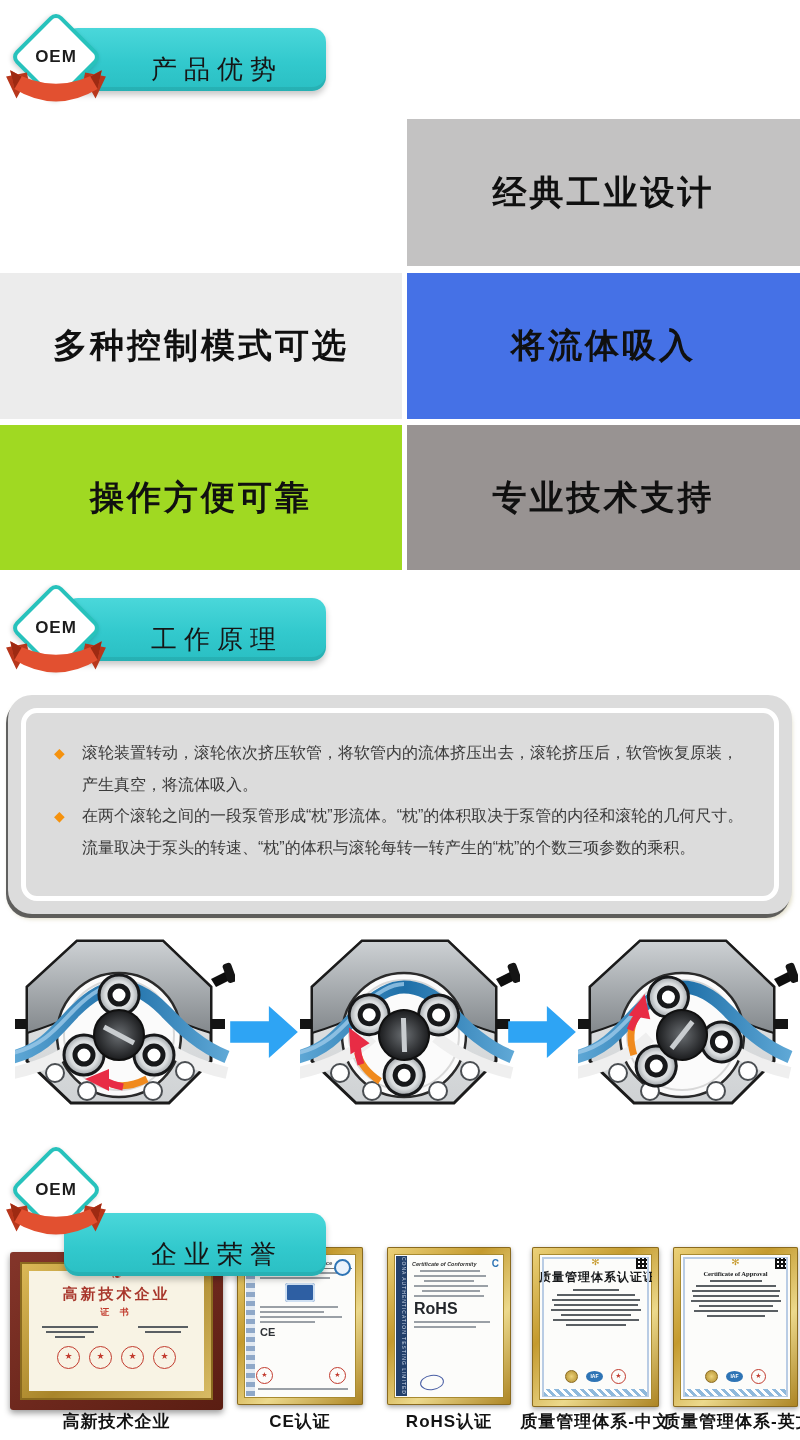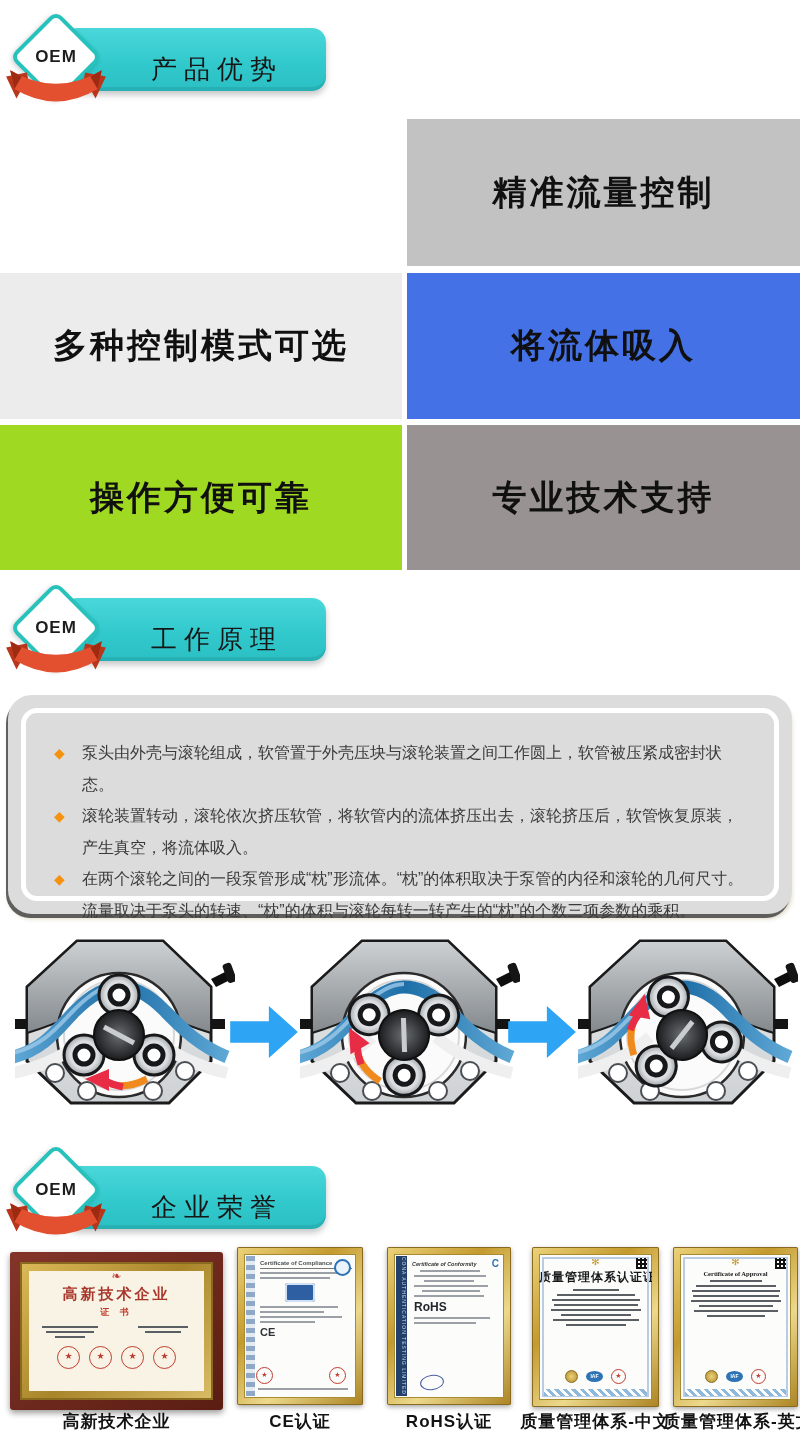--- a/index.html
+++ b/index.html
@@ -71,21 +71,21 @@
   .ce-mark{margin:3px 0 0 16px;font-size:11px;font-weight:bold;color:#2f3337;}
   .seal-sm{position:absolute;width:15px;height:15px;border-radius:50%;border:1.5px solid #c23b2e;
            color:#c23b2e;font-size:7px;line-height:13px;text-align:center;}
 
   
   .ro-band{position:absolute;left:2px;top:2px;bottom:2px;width:11px;background:#23406b;
            color:#cdd8ea;font-size:5px;letter-spacing:1px;writing-mode:vertical-rl;
            text-align:center;overflow:hidden;}
   .ro-head{margin:7px 4px 2px 18px;font-size:5.5px;font-weight:bold;font-style:italic;color:#333;white-space:nowrap;}
   .ro-logo{position:absolute;right:5px;top:4px;font-size:10px;font-weight:bold;color:#2e74b5;}
-  .ro-mark{margin:3px 0 0 20px;font-size:12px;font-weight:bold;color:#23262a;}
+  .ro-mark{margin:3px 0 0 20px;font-size:16px;font-weight:bold;color:#23262a;}
   .ro-seal{position:absolute;left:26px;bottom:8px;width:22px;height:13px;border:1.5px solid #4a5fa5;
            border-radius:50%;transform:rotate(-8deg);}
 
   
   .q-emb{text-align:center;font-size:10px;color:#c79b2e;margin-top:3px;line-height:10px;}
   .q-qr{position:absolute;right:5px;top:4px;width:11px;height:11px;
         background:repeating-linear-gradient(0deg,#111 0 2px,transparent 2px 4px),
                    repeating-linear-gradient(90deg,#111 0 2px,#fff 2px 4px);}
   .q-title-zh{text-align:center;font-size:12px;font-weight:bold;color:#16181a;letter-spacing:1px;margin-top:2px;white-space:nowrap;}
   .q-title-en{text-align:center;font-size:6.5px;font-weight:bold;color:#16181a;
@@ -182,21 +182,21 @@
   </div>
   <div class="badge" style="top:10px">
     <div class="diamond"></div>
     <svg class="ribbon" viewBox="0 0 100 34">
         <use href="#ribbon-shape"></use>
       </svg>
     <span class="oem">OEM</span>
   </div>
 
   <div class="tile" style="left: 407px; top: 119px; width: 393px; height: 147px; background: rgb(195, 194, 194);">
-    <span>精准流量控制</span>
+    <span>经典工业设计</span>
   </div>
   <div class="tile" style="left: 0px; top: 273px; width: 402px; height: 146px; background: rgb(236, 236, 236);">
     <span>多种控制模式可选</span>
   </div>
   <div class="tile" style="left: 407px; top: 273px; width: 393px; height: 146px; background: rgb(69, 113, 230);">
     <span>将流体吸入</span>
   </div>
   <div class="tile" style="left: 0px; top: 425px; width: 402px; height: 145px; background: rgb(160, 217, 34);">
     <span>操作方便可靠</span>
   </div>
@@ -211,21 +211,20 @@
     <div class="diamond"></div>
     <svg class="ribbon" viewBox="0 0 100 34">
         <use href="#ribbon-shape"></use>
       </svg>
     <span class="oem">OEM</span>
   </div>
 
   <div class="pbox">
     <div class="pbox-outline"></div>
     <ul class="bullets">
-      <li><span class="bdia">◆</span><span>泵头由外壳与滚轮组成，软管置于外壳压块与滚轮装置之间工作圆上，软管被压紧成密封状态。</span></li>
       <li><span class="bdia">◆</span><span>滚轮装置转动，滚轮依次挤压软管，将软管内的流体挤压出去，滚轮挤压后，软管恢复原装，产生真空，将流体吸入。</span></li>
       <li><span class="bdia">◆</span><span>在两个滚轮之间的一段泵管形成“枕”形流体。“枕”的体积取决于泵管的内径和滚轮的几何尺寸。流量取决于泵头的转速、“枕”的体积与滚轮每转一转产生的“枕”的个数三项参数的乘积。</span></li>
     </ul>
   </div>
 
   <svg class="pump" style="left:15px;top:933px" viewBox="0 0 220 185">
     <use href="#pump-body"></use>
       <g class="rot" style="--a:0deg">
         <use href="#pump-rollers"></use>
       </g>
@@ -242,21 +241,21 @@
   <svg class="barrow" style="left:508px;top:1003px" viewBox="0 0 72 60">
       <use href="#big-arrow"></use>
     </svg>
   <svg class="pump" style="left:578px;top:933px" viewBox="0 0 220 185">
     <use href="#pump-body"></use>
       <g class="rot" style="--a:100deg">
         <use href="#pump-rollers"></use>
       </g>
   </svg>
 
-  <div class="banner" style="top:1166px">
+  <div class="banner" style="top:1213px">
     <span class="banner-title">企业荣誉</span>
   </div>
   <div class="badge" style="top:1143px">
     <div class="diamond"></div>
     <svg class="ribbon" viewBox="0 0 100 34">
         <use href="#ribbon-shape"></use>
       </svg>
     <span class="oem">OEM</span>
   </div>
 

